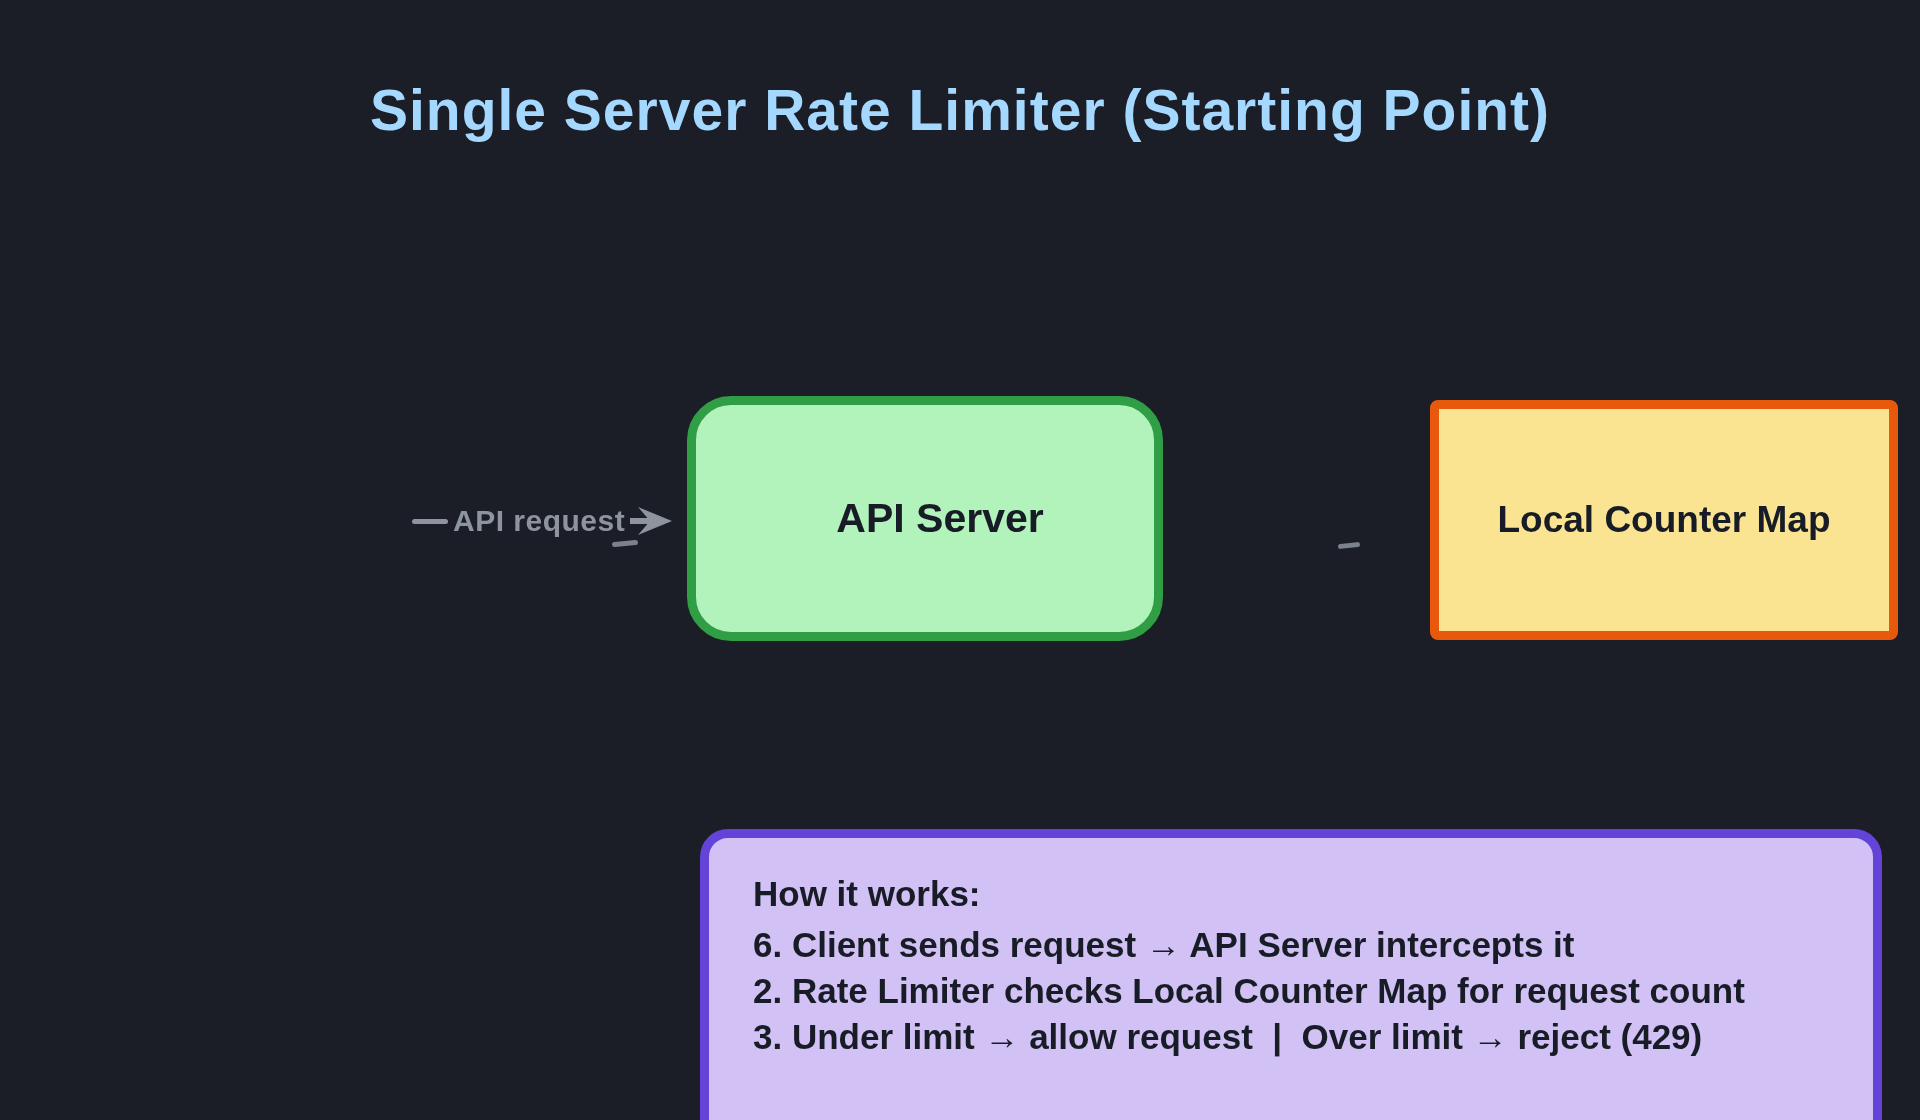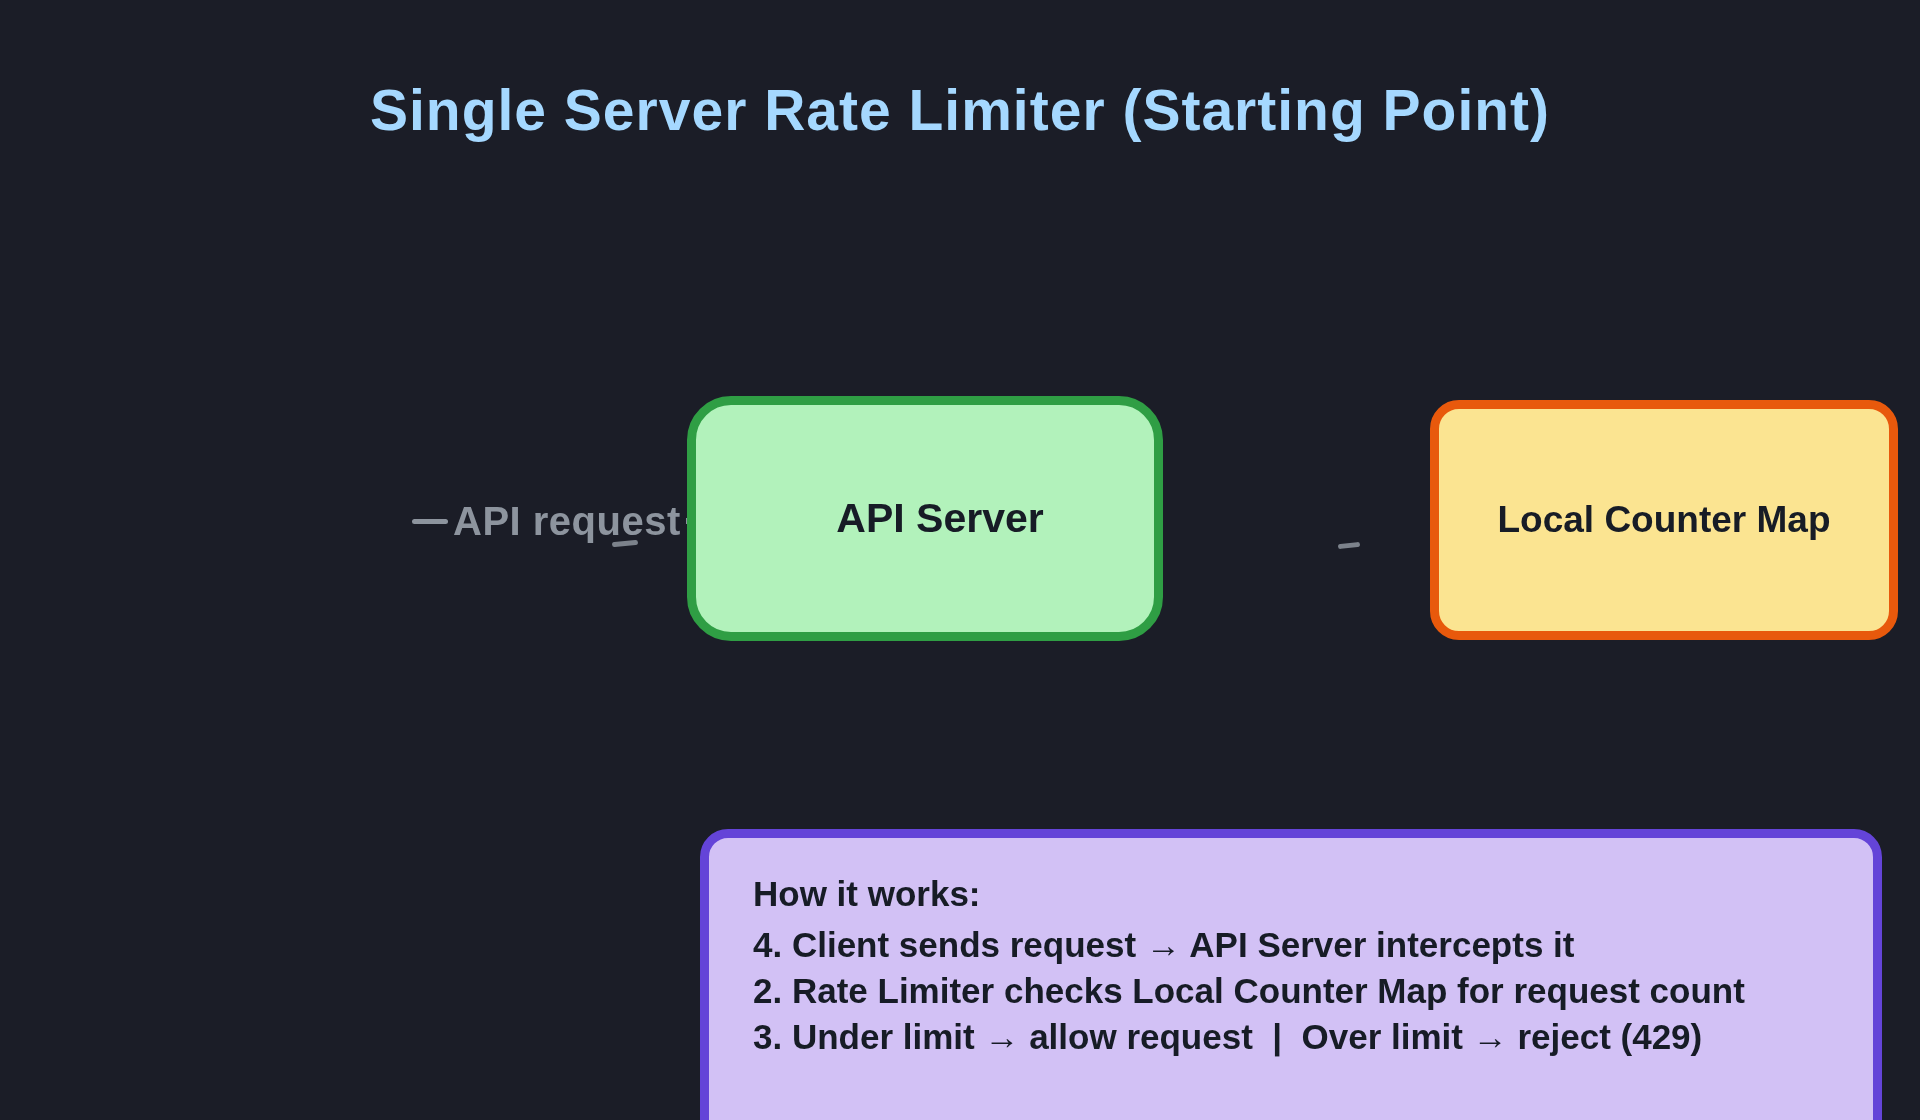--- a/index.html
+++ b/index.html
@@ -29,28 +29,28 @@
     background:var(--client-fill);border:9px solid var(--client-stroke);border-radius:50%;
     font-size:43px;
   }
   .node-api{
     left:687px;top:353px;width:476px;height:245px;
     background:var(--api-fill);border:9px solid var(--api-stroke);border-radius:44px;
     font-size:41px;line-height:1.32;padding-left:30px;
   }
   .node-map{
     left:1430px;top:357px;width:468px;height:240px;
-    background:var(--map-fill);border:9px solid var(--map-stroke);border-radius:29px;
+    background:var(--map-fill);border:9px solid var(--map-stroke);border-radius:8px;
     font-size:37px;line-height:1.35;
   }
 
   .arrow{position:absolute;display:flex;align-items:center;height:56px;}
   .arrow .lead{height:5px;background:var(--arrow);border-radius:3px;flex:0 0 auto;}
   .arrow .arrow-label{
-    color:var(--arrow);font-size:40px;font-weight:600;white-space:nowrap;
+    color:var(--arrow);font-size:30px;font-weight:600;white-space:nowrap;
     padding:0 5px;letter-spacing:0.5px;
   }
   .arrow svg{display:block;flex:0 0 auto;}
   .arrow-request{left:412px;top:450px;}
   .arrow-check{left:1166px;top:450px;}
 
   .sketch-dash{position:absolute;height:5px;background:var(--arrow);border-radius:3px;opacity:.85;}
   .dash-1{left:612px;top:498px;width:26px;transform:rotate(-6deg);}
   .dash-2{left:1338px;top:500px;width:22px;transform:rotate(-6deg);}
 
@@ -86,18 +86,18 @@
 
   <div class="node node-map">
     <span class="line">Local Counter Map</span>
   </div>
 
   <span class="sketch-dash dash-1"></span>
   <span class="sketch-dash dash-2"></span>
 
   <div class="notes-box">
     <div class="notes-heading">How it works:</div>
-    <div class="step">4. Client sends request → API Server intercepts it</div>
+    <div class="step">6. Client sends request → API Server intercepts it</div>
     <div class="step">2. Rate Limiter checks Local Counter Map for request count</div>
     <div class="step">3. Under limit → allow request  |  Over limit → reject (429)</div>
   </div>
 
 </div>
 
 </body></html>

